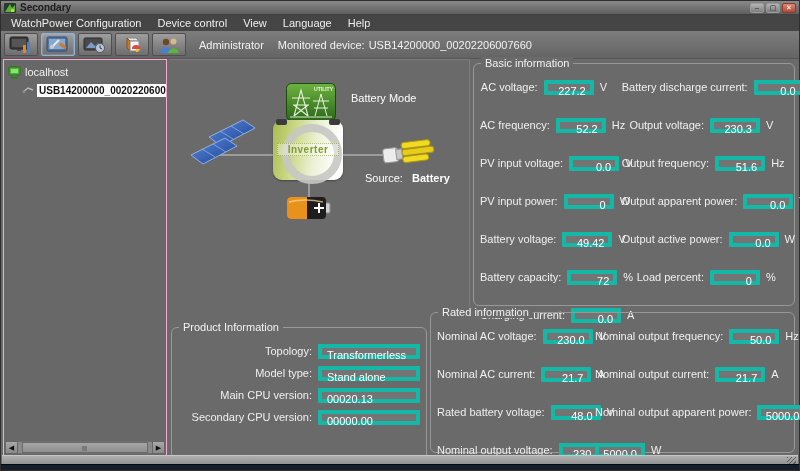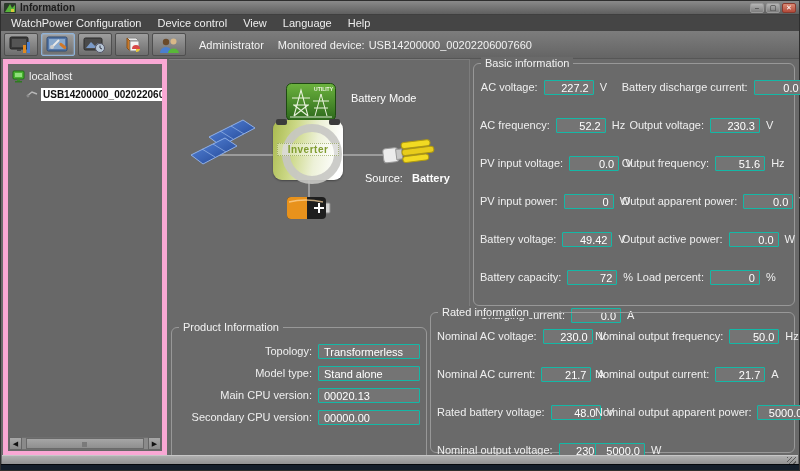--- a/index.html
+++ b/index.html
@@ -18,21 +18,21 @@
   .menu-item{font-size:11px;color:#eeeeee;padding:0 8px;line-height:16px;}
 
   
   .toolbar{position:absolute;left:0;top:30px;right:0;height:27px;background:linear-gradient(#7d7d7d,#646464);border-bottom:1px solid #565656;display:flex;align-items:center;padding:0 3px;}
   .tbtn{width:34px;height:23px;margin-right:3px;border:1px solid #4f4f4f;border-radius:2px;background:linear-gradient(#9e9e9e,#6e6e6e);display:flex;align-items:center;justify-content:center;box-sizing:border-box;}
   .tbtn.active{border-color:#8fb2d8;box-shadow:0 0 2px #a8c8e8 inset;}
   .tb-text{font-size:11px;color:#f2f2f2;margin-left:10px;}
   .tb-sep{display:inline-block;width:14px;}
 
   
-  .tree{position:absolute;left:2px;top:58px;width:164px;bottom:14px;background:#686868;border:5px solid #f9a8d4;box-sizing:border-box;}
+  .tree{position:absolute;left:2px;top:58px;width:164px;bottom:14px;background:#686868;border:1px solid #f9a8d4;box-sizing:border-box;}
   .tree-row{display:flex;align-items:center;height:16px;margin-top:4px;}
   .tree-row .ticon{margin:0 3px 0 4px;flex:0 0 auto;}
   .tree-root-label{font-size:11px;color:#f0f0f0;}
   .tree-dev-row{margin-left:14px;margin-top:2px;}
   .tree-sel{background:#ffffff;color:#111;font-size:10px;font-weight:bold;padding:1px 2px;white-space:nowrap;overflow:hidden;max-width:132px;}
   .hscroll{position:absolute;left:1px;right:1px;bottom:1px;height:13px;background:#7c7c7c;display:flex;align-items:stretch;}
   .sbtn{width:13px;background:linear-gradient(#a8a8a8,#8a8a8a);border:1px solid #666;box-sizing:border-box;color:#111;font-size:7px;line-height:11px;text-align:center;}
   .strack{flex:1;background:#8a8a8a;position:relative;border-top:1px solid #6f6f6f;border-bottom:1px solid #6f6f6f;}
   .sthumb{position:absolute;left:4px;right:4px;top:0;bottom:0;background:linear-gradient(#a5a5a5,#8f8f8f);border:1px solid #6a6a6a;box-sizing:border-box;}
   .sthumb::after{content:"";position:absolute;left:50%;top:3px;width:5px;height:5px;margin-left:-3px;background:#7a7a7a;}
@@ -48,21 +48,21 @@
   .inv-label{position:absolute;left:4px;right:4px;top:50%;margin-top:-7px;text-align:center;font-size:10px;font-weight:bold;letter-spacing:.5px;color:#7f9c2f;background:rgba(255,255,255,.35);border:1px dotted rgba(130,150,60,.6);}
 
   
   .group{position:absolute;border:1px solid #989898;border-radius:6px;box-sizing:border-box;text-decoration:underline;}
   .gtitle{position:absolute;top:-7px;left:7px;background:#6a6a6a;padding:0 4px;font-size:11px;color:#f2f2f2;}
   .gbody{position:absolute;inset:0;padding:15px 6px 0 6px;}
   .cols{display:flex;}
   .col{display:flex;flex-direction:column;gap:16px;}
   .frow{display:flex;align-items:center;height:16px;margin-bottom:6px;}
   .flabel{flex:1;text-align:right;font-size:11px;color:#efefef;margin-right:6px;white-space:nowrap;}
-  .fbox{width:50px;height:15px;line-height:15px;background:#747474;border:1px solid #14b8a6;border-radius:1px;color:#fff;font-size:11px;text-align:right;padding-right:4px;box-sizing:border-box;flex:0 0 auto;}
+  .fbox{width:50px;height:15px;line-height:15px;background:#747474;border:4px solid #14b8a6;border-radius:1px;color:#fff;font-size:11px;text-align:right;padding-right:4px;box-sizing:border-box;flex:0 0 auto;}
   .fbox.wide{width:102px;text-align:left;padding-left:5px;}
   .funit{width:22px;font-size:11px;color:#efefef;margin-left:6px;flex:0 0 auto;}
   .g-basic{left:472px;top:62px;width:322px;height:243px;}
   .g-basic .col-l{width:46%;} .g-basic .col-r{width:54%;}
   .g-product{left:170px;top:326px;width:256px;height:141px;}
   .g-rated{left:429px;top:311px;width:365px;height:141px;}
   .g-rated .col-l{width:45%;} .g-rated .col-r{width:55%;}
 
   
   .statusbar{position:absolute;left:1px;right:1px;bottom:5px;height:9px;background:linear-gradient(#b0b0b0,#8e8e8e);border-top:1px solid #c6c6c6;}
@@ -73,21 +73,21 @@
 <body>
 
 <div class="win">
 
   <div class="titlebar">
     <svg class="title-icon" viewBox="0 0 12 10">
         <rect x="0" y="0" width="12" height="10" rx="1" fill="#2c3a2c"></rect>
         <polygon points="1,9 6,1 8,5 11,2 11,9" fill="#57b43a"></polygon>
         <rect x="7" y="6" width="3" height="3" fill="#d8c83a"></rect>
       </svg>
-    <span class="title-text">Information</span>
+    <span class="title-text">Secondary</span>
     <div class="winbtn">–</div>
     <div class="winbtn">▢</div>
     <div class="winbtn close">✕</div>
   </div>
 
   <div class="menubar">
     <span class="menu-item">WatchPower Configuration</span>
     <span class="menu-item">Device control</span>
     <span class="menu-item">View</span>
     <span class="menu-item">Language</span>

